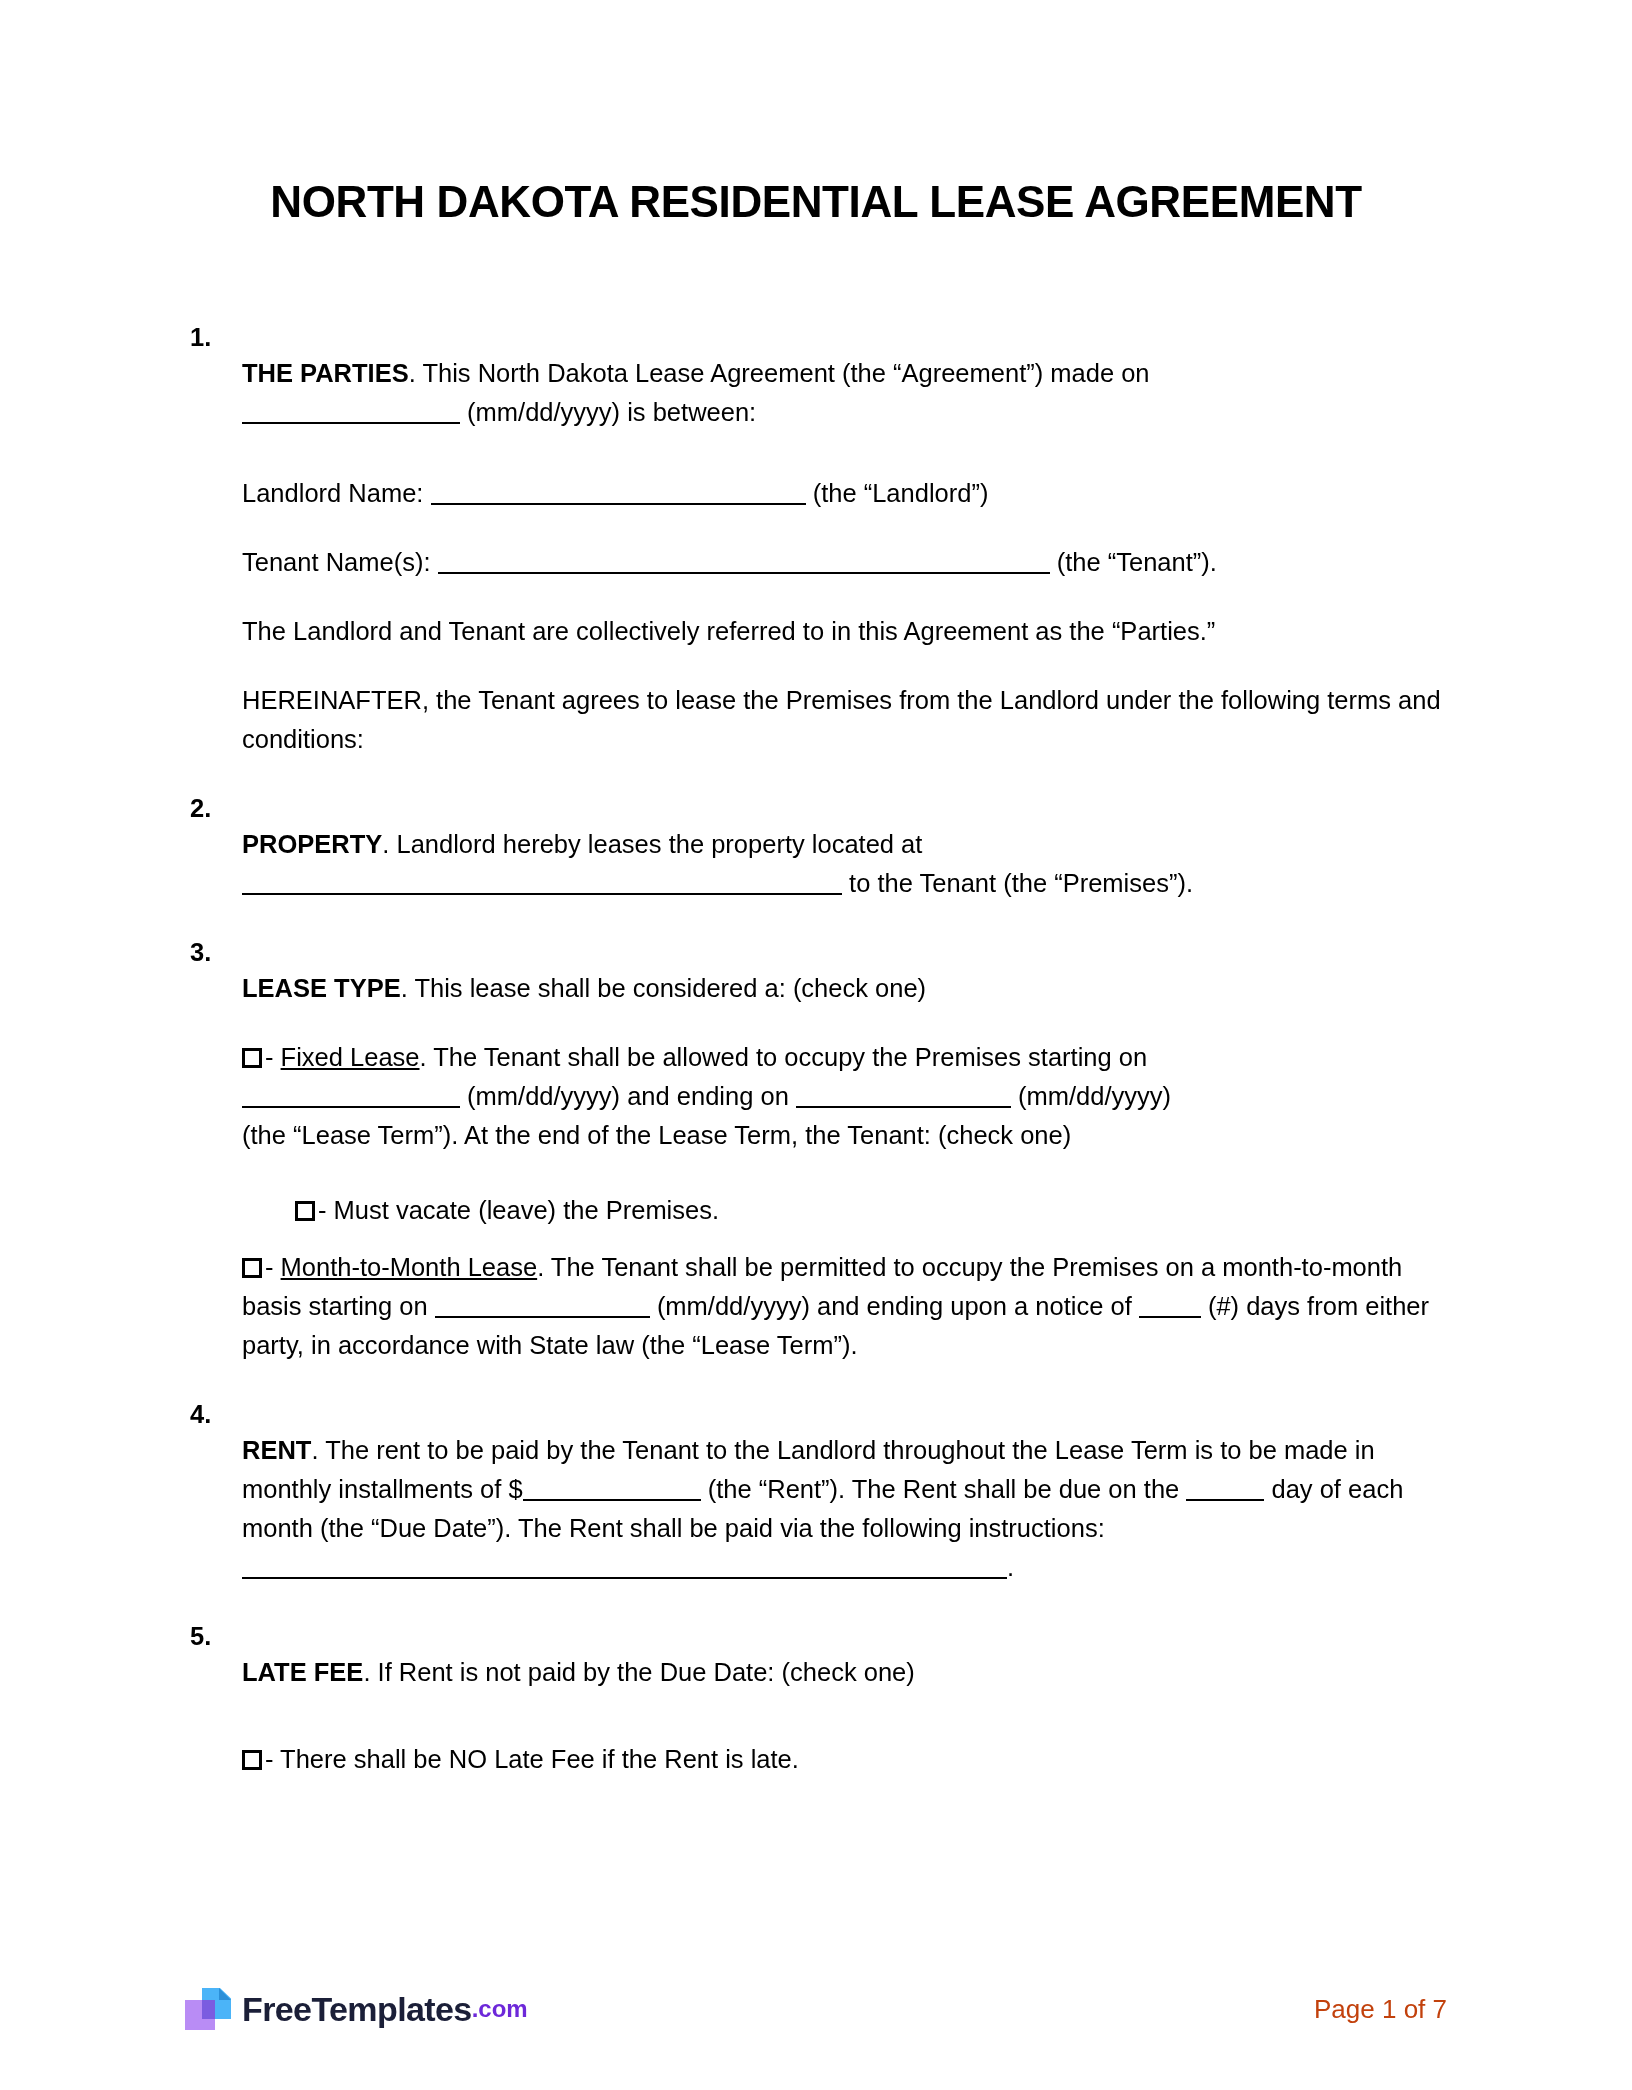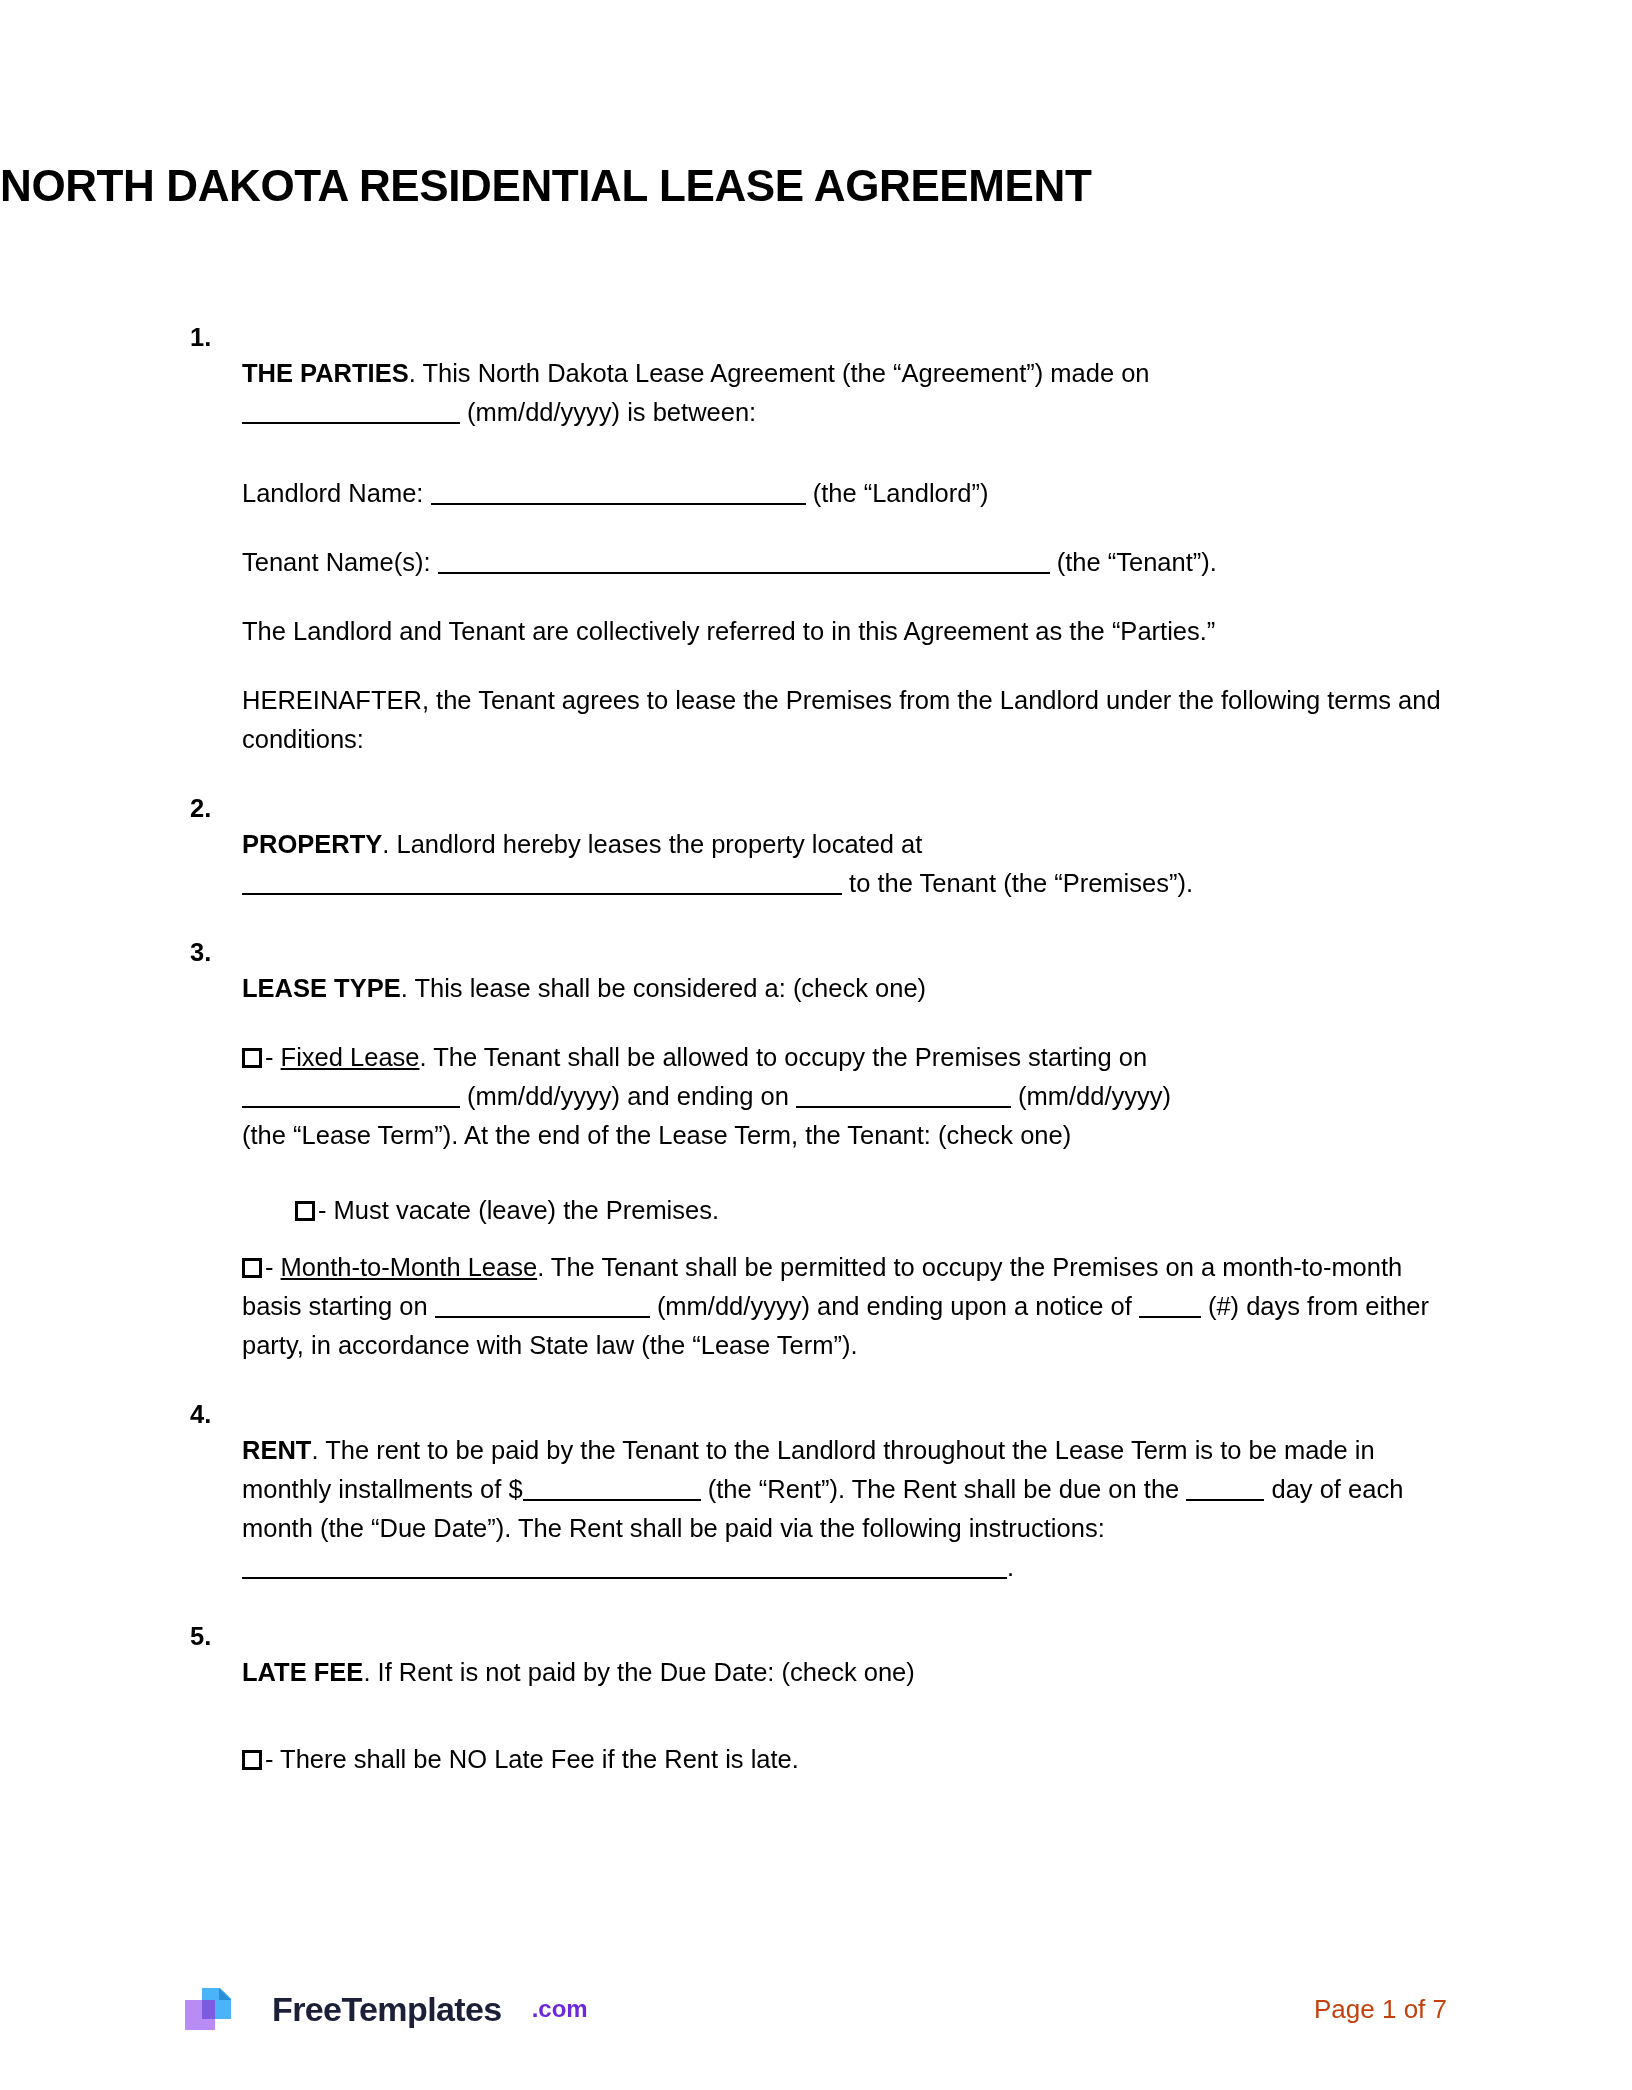--- a/index.html
+++ b/index.html
@@ -16,21 +16,22 @@
   .page {
     position: absolute;
     left: 0; top: 0;
     width: 1632px;
     height: 2090px;
     padding: 0;
   }
   .doc-title {
     position: absolute;
     left: 0; right: 0;
-    top: 162px;
+    top: 178px;
+    text-align: center;
     font-size: 44px;
     font-weight: bold;
     letter-spacing: -0.4px;
     line-height: 1.1;
   }
   .content {
     position: absolute;
     left: 185px;
     top: 318px;
     width: 1260px;
@@ -96,21 +97,20 @@
     left: 185px;
     right: 185px;
     bottom: 58px;
     display: flex;
     align-items: center;
     justify-content: space-between;
   }
   .logo {
     display: flex;
     align-items: center;
-    gap: 30px;
   }
   .logo-mark {
     position: relative;
     width: 46px;
     height: 46px;
     margin-right: 11px;
   }
   .logo-sq {
     position: absolute;
     left: 0; top: 14px;

